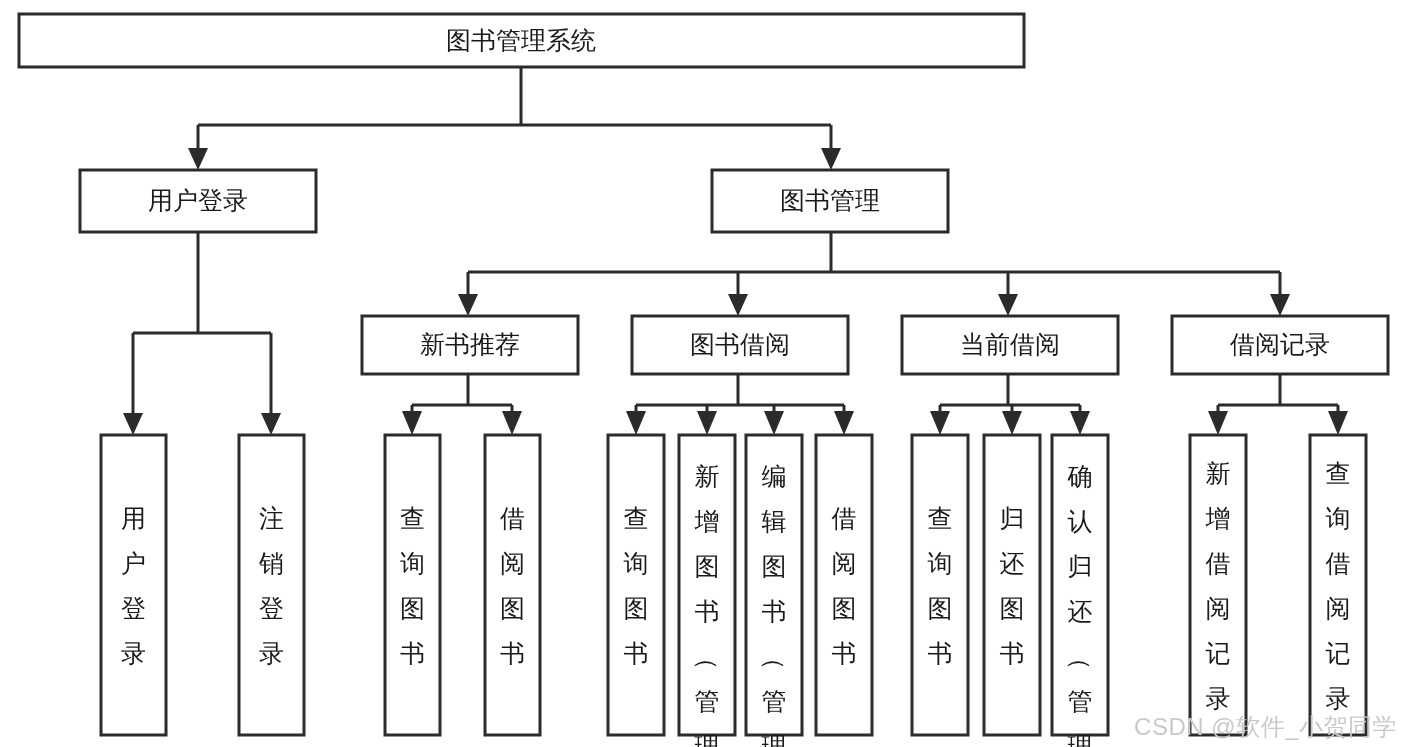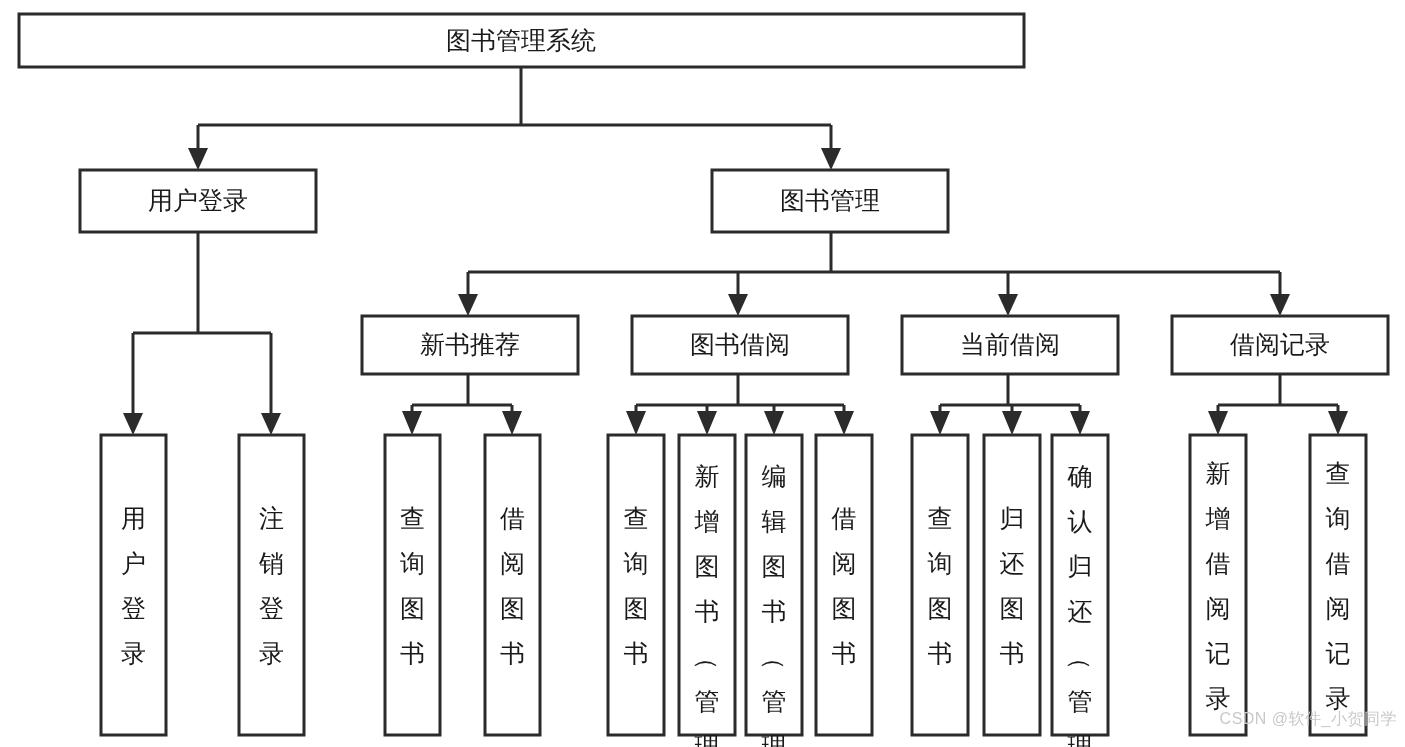--- a/index.html
+++ b/index.html
@@ -49,23 +49,23 @@
   }
   .node-label-vertical {
     font-family: "Liberation Sans", "DejaVu Sans", sans-serif;
     fill: #1a1a1a;
     font-size: 25px;
     text-anchor: middle;
   }
   .watermark-text {
     position: absolute;
     right: 8px;
-    bottom: 17px;
+    bottom: 4px;
     font-family: "Liberation Sans", "DejaVu Sans", sans-serif;
-    font-size: 16px;
+    font-size: 24px;
     color: #c9c9c9;
     white-space: nowrap;
     letter-spacing: 0.5px;
     pointer-events: none;
   }
 </style>
 </head>
 <body>
 
 <div id="diagram-root">

